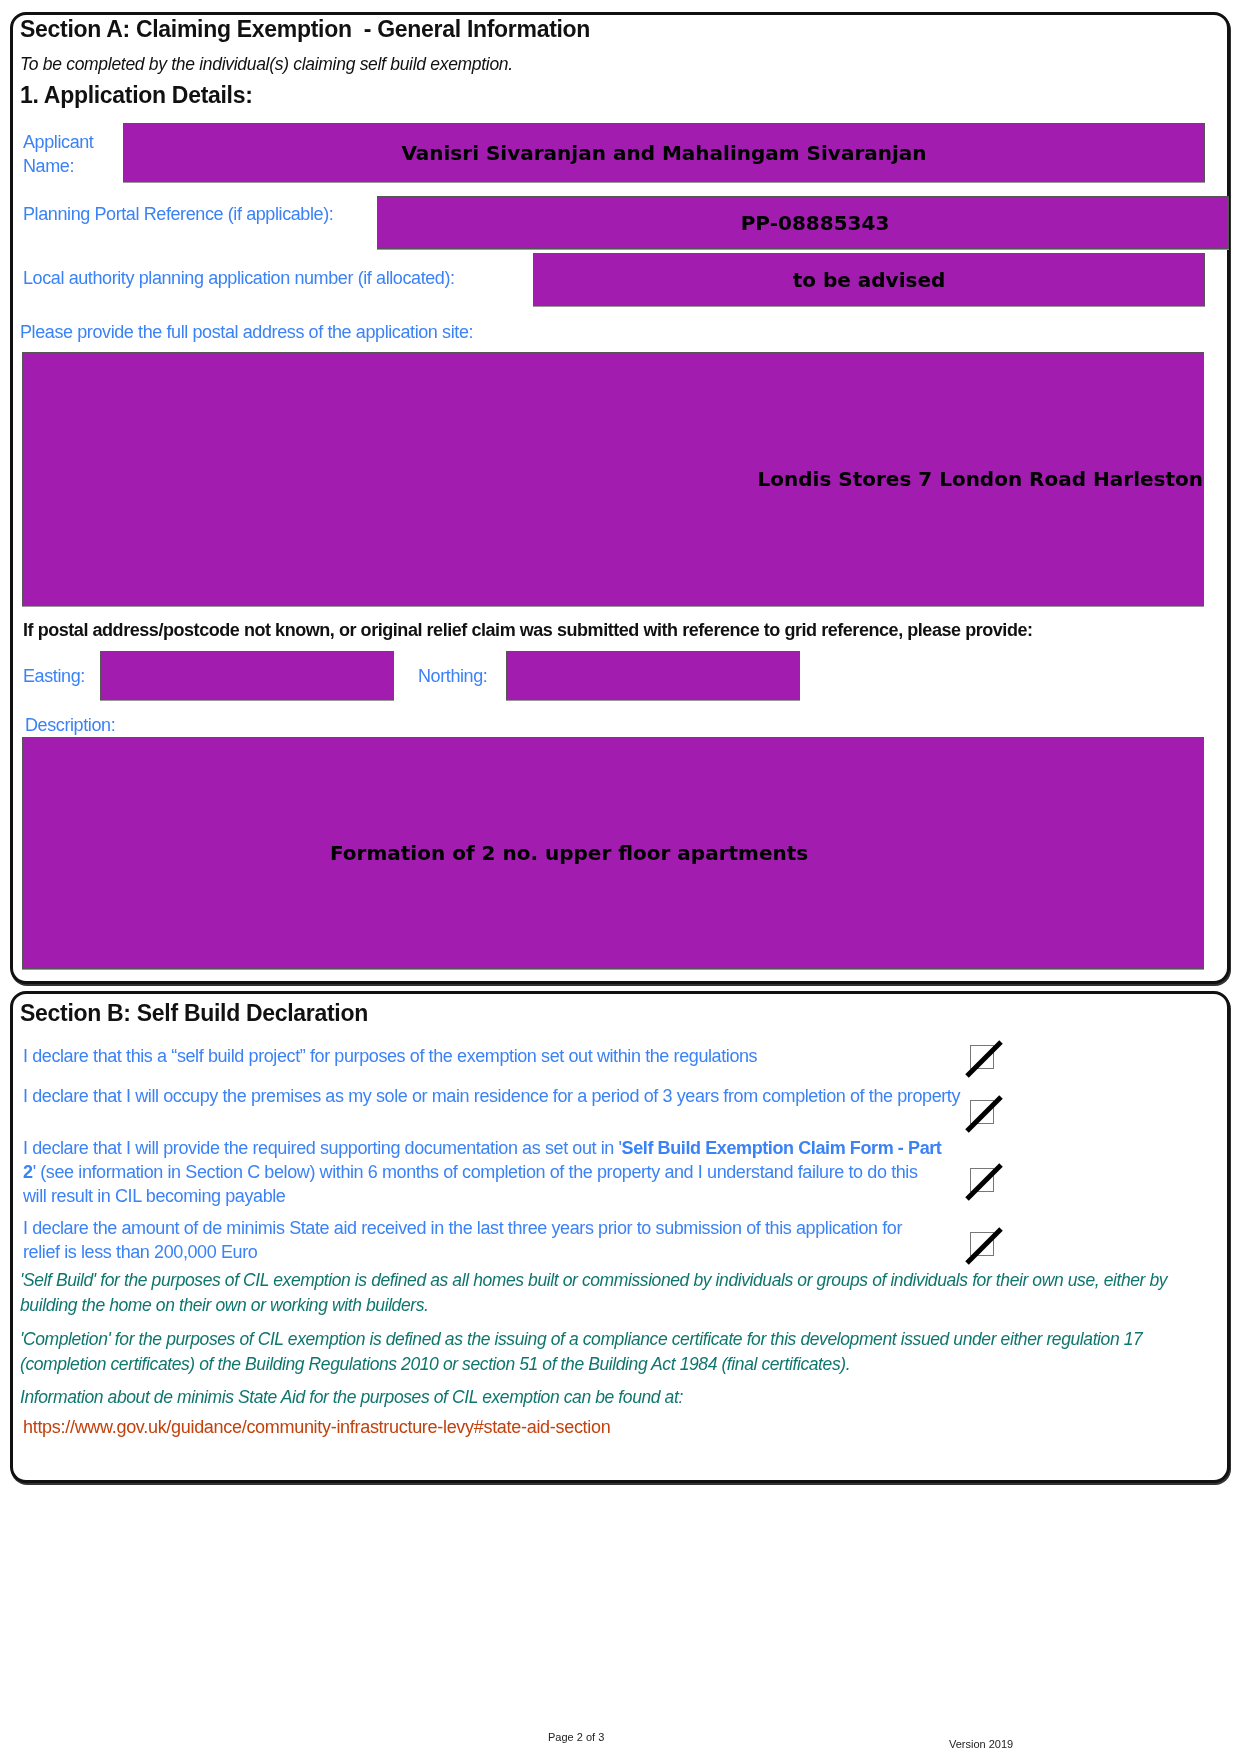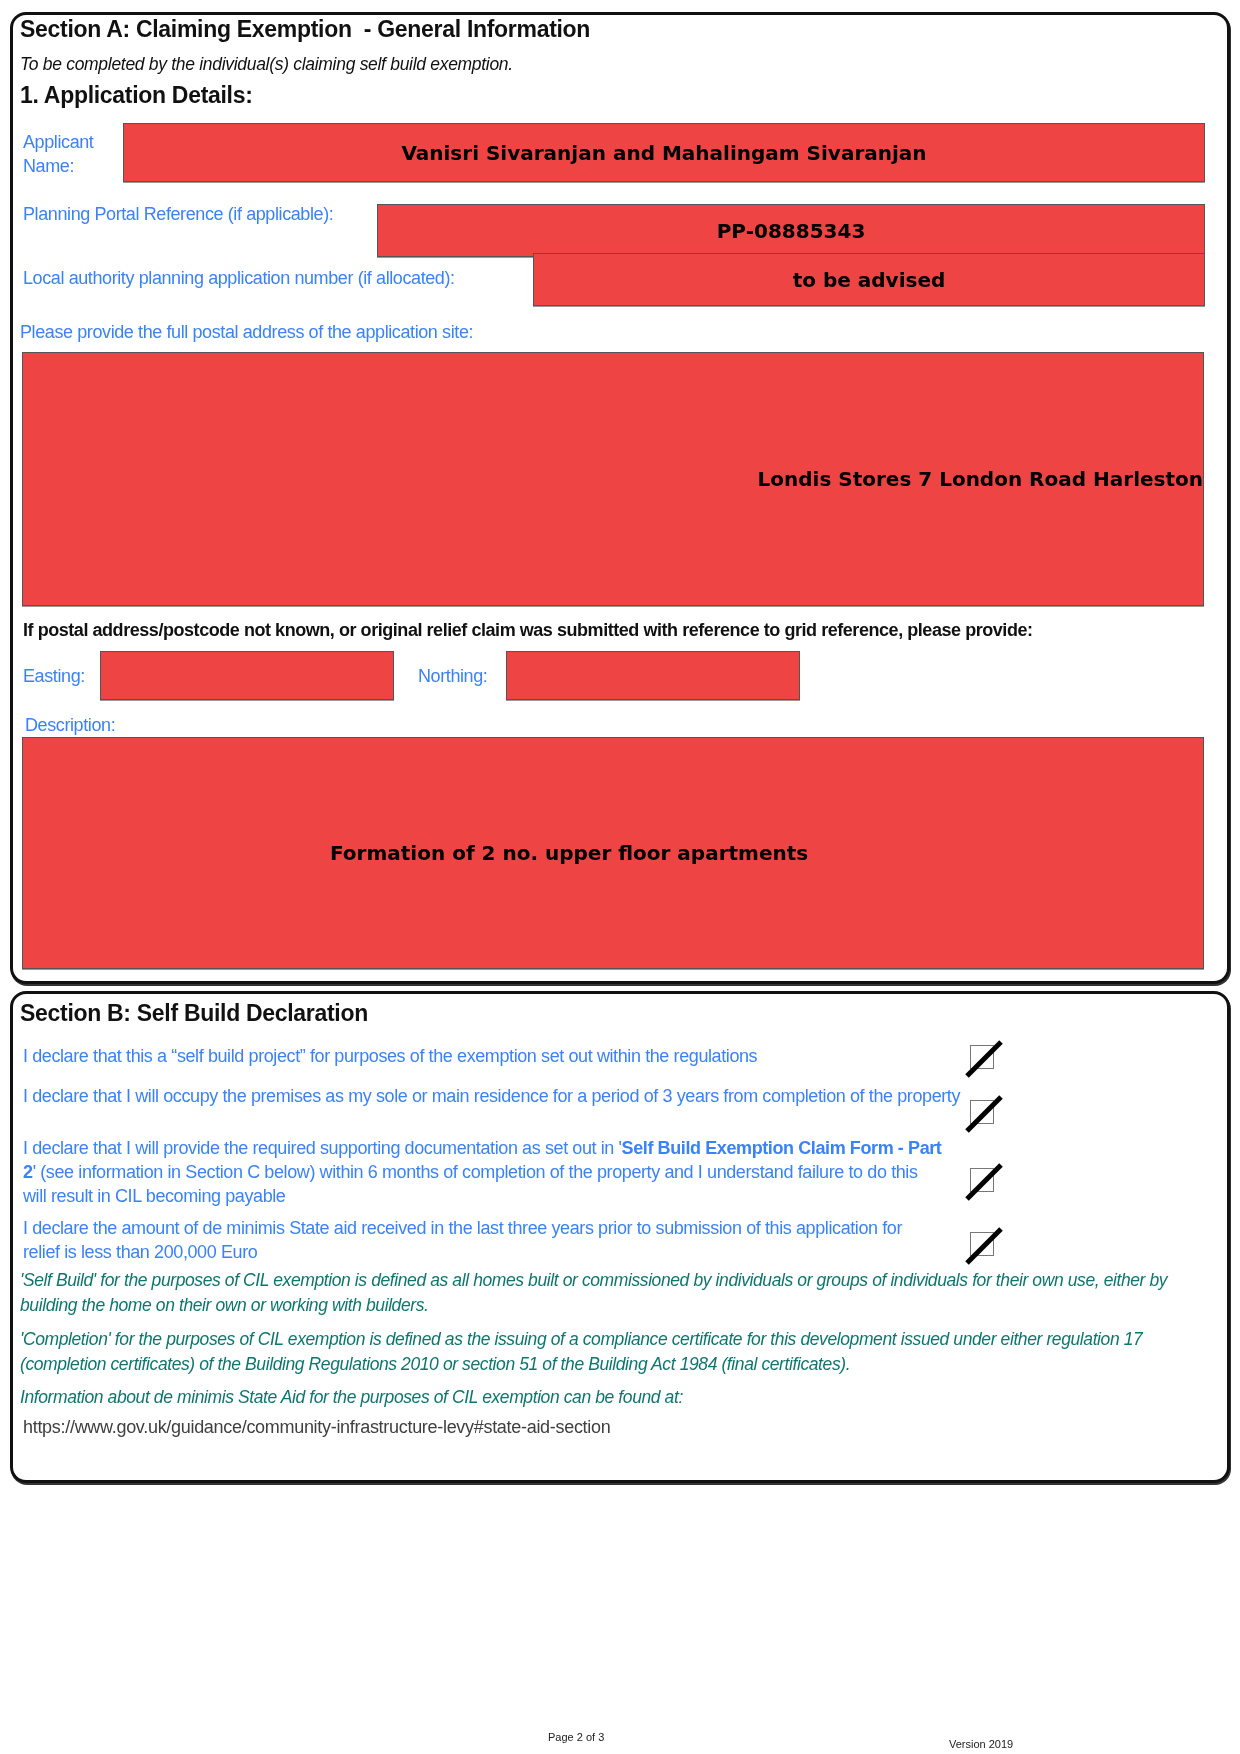--- a/index.html
+++ b/index.html
@@ -2,48 +2,48 @@
 <html><head>
 <meta charset="utf-8">
 <style>
   html, body { margin:0; padding:0; background:#fff; }
   body { width:1240px; height:1754px; position:relative; font-family:"Liberation Sans", sans-serif; color:#111; overflow:hidden; }
   .panel { position:absolute; border:3px solid #111; border-radius:16px; box-shadow:1px 2px 0 #333; background:#fff; }
   .abs { position:absolute; }
   .h1 { font-weight:bold; font-size:23px; letter-spacing:-0.3px; }
   .ital { font-style:italic; font-size:17.5px; letter-spacing:-0.3px; }
   .lbl { font-size:18px; letter-spacing:-0.4px; color:#3b82f6; }
-  .box { position:absolute; border:1.5px solid #555; box-shadow:0 1px 0 #999; background:#ef4444; display:flex; align-items:center; justify-content:center; }
+  .box { position:absolute; border:1.5px solid #555; box-shadow:0 1px 0 #999; background:#a21caf; display:flex; align-items:center; justify-content:center; }
   .val { font-family:"DejaVu Sans", sans-serif; font-weight:bold; font-size:20px; color:#000; }
   .decl { font-size:18px; letter-spacing:-0.4px; line-height:24px; color:#3b82f6; }
   .chk { position:absolute; width:22px; height:22px; border:1.5px solid #777; }
   .chk .tick { position:absolute; left:-6px; top:-6px; width:38px; height:38px; }
   .note { font-size:17.5px; font-style:italic; letter-spacing:-0.4px; line-height:25px; color:#0f766e; }
-  .link { font-size:18px; color:#404040; letter-spacing:-0.3px; text-decoration:none; }
+  .link { font-size:18px; color:#c2410c; letter-spacing:-0.3px; text-decoration:none; }
   .foot { font-size:11px; color:#222; }
 </style>
 </head>
 <body>
 
 <div class="panel" style="left:10px; top:12px; width:1214px; height:966px;"></div>
 
 <div class="abs h1" style="left:20px; top:16px; white-space:pre;">Section A: Claiming Exemption  - General Information</div>
 <div class="abs ital" style="left:20px; top:54px;">To be completed by the individual(s) claiming self build exemption.</div>
 <div class="abs h1" style="left:20px; top:82px;">1. Application Details:</div>
 
 <div class="abs lbl" style="left:23px; top:130px; line-height:24px;">
   <div>Applicant</div>
   <div>Name:</div>
 </div>
 <div class="box" style="left:123px; top:123px; width:1080px; height:57px;">
   <span class="val">Vanisri Sivaranjan and Mahalingam Sivaranjan</span>
 </div>
 
 <div class="abs lbl" style="left:23px; top:204px;">Planning Portal Reference (if applicable):</div>
-<div class="box" style="left:377px; top:204px; width:826px; height:51px;">
+<div class="box" style="left:377px; top:196px; width:826px; height:51px;padding-left:24px;">
   <span class="val">PP-08885343</span>
 </div>
 
 <div class="abs lbl" style="left:23px; top:268px;">Local authority planning application number (if allocated):</div>
 <div class="box" style="left:533px; top:253px; width:670px; height:51px;">
   <span class="val">to be advised</span>
 </div>
 
 <div class="abs lbl" style="left:20px; top:322px;">Please provide the full postal address of the application site:</div>
 <div class="box" style="left:22px; top:352px; width:1180px; height:252px; justify-content:flex-end;">

